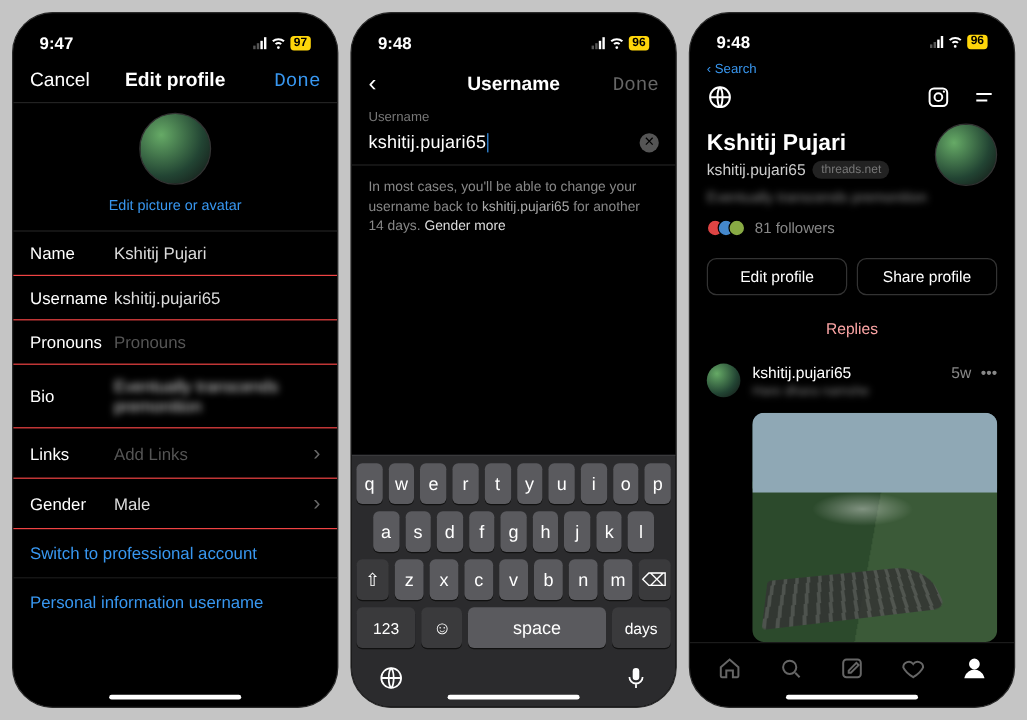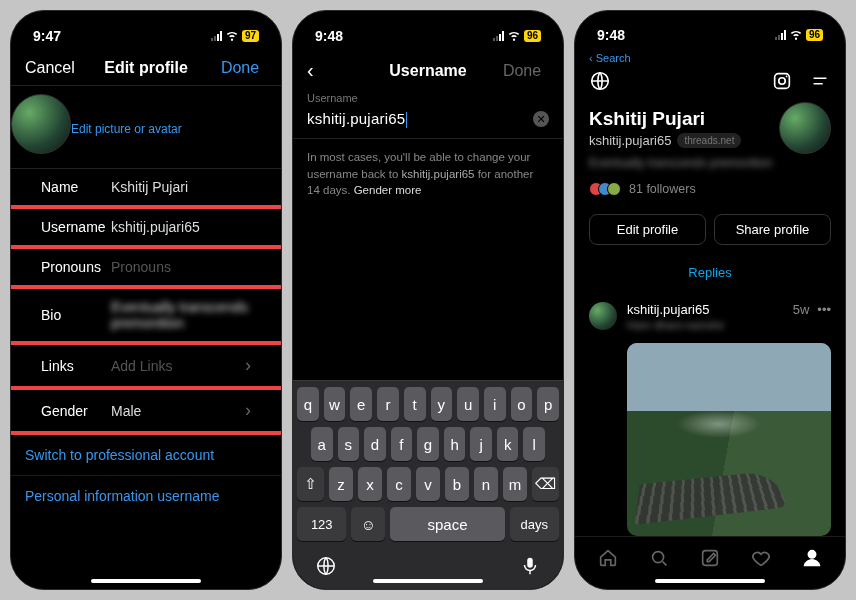--- a/index.html
+++ b/index.html
@@ -45,35 +45,35 @@
     background:#ffd60a; color:#000; font-size:10px; font-weight:700;
     border-radius:3px; padding:1px 3px; line-height:1;
   }
   
   .nav {
     display:flex; align-items:center; justify-content:space-between;
     padding: 8px 14px; font-size:16px;
   }
   .nav .title { font-weight:600; }
   .nav .left, .nav .right { min-width:54px; }
-  .nav .right { text-align:center; }
+  .nav .right { text-align:right;font-family:Liberation Mono, monospace; }
   .blue { color:#3897f0; }
   .dim  { color:#666; }
   
-  .avatar-wrap{ display:flex; flex-direction:row; align-items:center; padding:8px 0 10px; margin-bottom:4px;}
+  .avatar-wrap{ display:flex; flex-direction:column; align-items:center; padding:8px 0 10px; margin-bottom:4px;}
   .avatar {
     width:60px; height:60px; border-radius:50%;
     background: radial-gradient(circle at 30% 30%, #6a6, #243 60%, #111);
     border:1px solid #333;
   }
   .avatar-link{ color:#3897f0; font-size:12px; margin-top:10px; }
   .divider{ border-top:1px solid #222; }
   .row {
-    display:flex; align-items:center; padding:10px 30px; font-size:14px;
-    border-bottom:4px solid #ef4444; position:relative;
+    display:flex; align-items:center; padding:10px 14px; font-size:14px;
+    border-bottom:1px solid #ef4444; position:relative;
   }
   .row .lbl { width:70px; color:#fff; }
   .row .val { color:#ddd; flex:1; }
   .row .placeholder { color:#555; }
   .row .chev { color:#666; font-size:18px; }
   .blur {
     filter: blur(3px); color:#888;
   }
   .link-row{ padding:12px 14px; font-size:14px; color:#3897f0; border-bottom:1px solid #1b1b1b;}
   .home-indicator{
@@ -146,21 +146,21 @@
   .follower-avs span:first-child{margin-left:0;}
   .follower-avs span:nth-child(1){background:#d44;}
   .follower-avs span:nth-child(2){background:#48c;}
   .follower-avs span:nth-child(3){background:#8a4;}
   .btn-row{ display:flex; gap:8px; padding:12px 14px 6px;}
   .pbtn{
     flex:1; border:1px solid #333; border-radius:8px; text-align:center;
     padding:7px 0; font-size:13px; color:#fff;
   }
   .tabs{ display:flex; margin-top:4px;}
-  .tab{ flex:1; text-align:center; padding:10px 0; font-size:13px; color:#0ea5e9;}
+  .tab{ flex:1; text-align:center; padding:10px 0; font-size:13px; color:#fca5a5;}
   .tab.active{ color:#fff; border-bottom:1px solid #fff;}
   .post{
     display:flex; gap:10px; padding:12px 14px 6px; align-items:flex-start; font-size:13px;
   }
   .post .pav{
     width:28px;height:28px;border-radius:50%;
     background: radial-gradient(circle at 30% 30%, #6a6, #243 60%, #111);
     flex-shrink:0;
   }
   .post .ph{ flex:1; }

